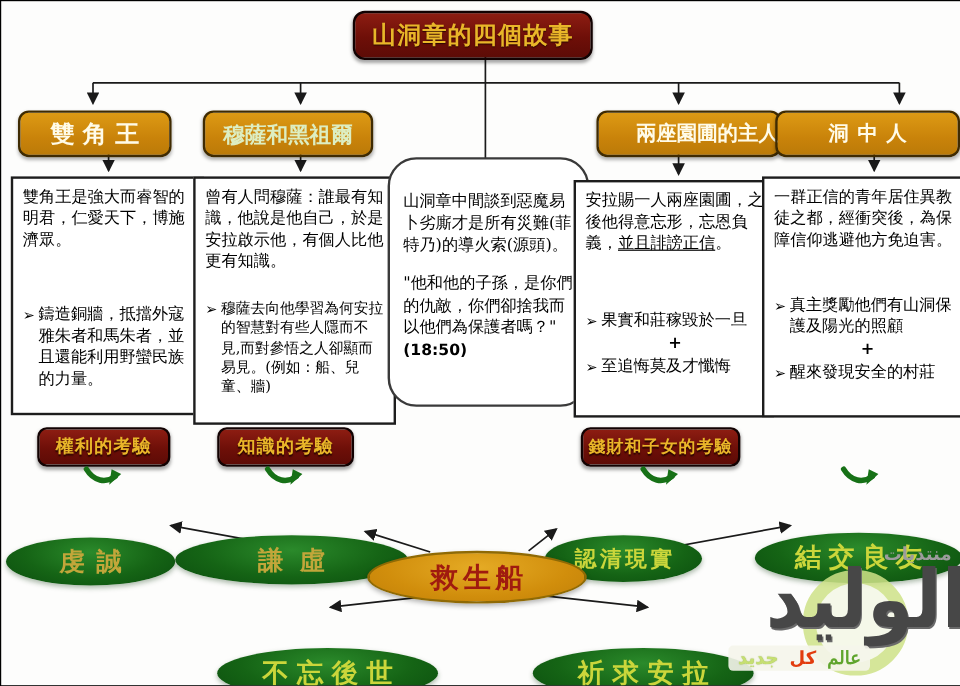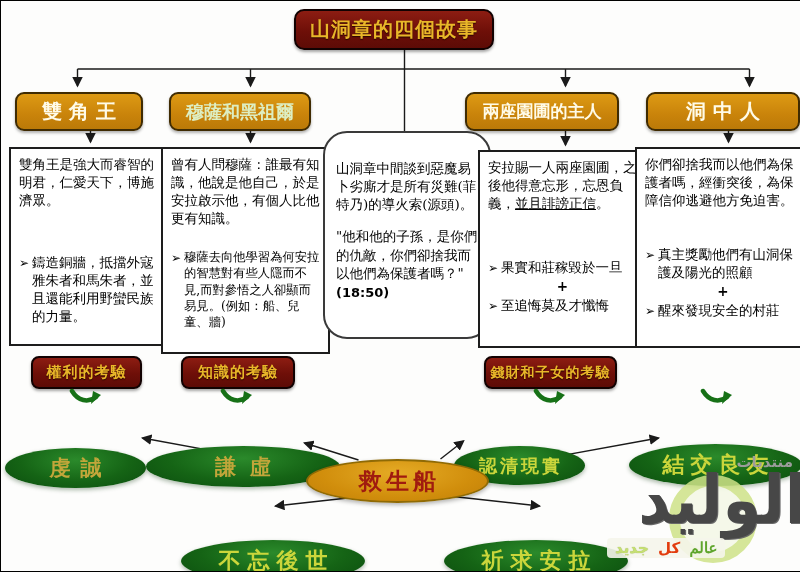--- a/index.html
+++ b/index.html
@@ -120,24 +120,24 @@
   <div class="maroon title-box">
     <span>山洞章的四個故事</span>
   </div>
 
   <div class="hdr" style="left:14px;top:91px;width:117px;font-size:20px;letter-spacing:7px;padding-left:7px;">
     <span>雙角王</span>
   </div>
   <div class="hdr" style="left:168px;top:91px;width:138px;font-size:18px;color:#ddeec2;">
     <span>穆薩和黑祖爾</span>
   </div>
-  <div class="hdr" style="left:464px;top:91px;width:150px;font-size:17px;">
+  <div class="hdr" style="left:496px;top:91px;width:150px;font-size:17px;justify-content:flex-end;">
     <span>兩座園圃的主人</span>
   </div>
-  <div class="hdr" style="left:645px;top:91px;width:143px;font-size:20px;letter-spacing:7px;padding-left:7px;">
+  <div class="hdr" style="left:645px;top:91px;width:143px;font-size:17px;letter-spacing:7px;padding-left:7px;">
     <span>洞中人</span>
   </div>
 
   <div class="story" style="left:8px;top:146px;width:143px;height:182px;">
     <p>雙角王是強大而睿智的明君，仁愛天下，博施濟眾。</p>
     <div class="bul" style="margin-top:44px;">
       <span class="bm">➢</span>
       <span>鑄造銅牆，抵擋外寇雅朱者和馬朱者，並且還能利用野蠻民族的力量。</span>
     </div>
   </div>
@@ -165,21 +165,21 @@
       <span>果實和莊稼毀於一旦</span>
     </div>
     <div class="plus">+</div>
     <div class="bul">
       <span class="bm">➢</span>
       <span>至追悔莫及才懺悔</span>
     </div>
   </div>
 
   <div class="story" style="left:634px;top:146px;width:156px;height:184px;">
-    <p>你們卻捨我而以他們為保護者嗎，經衝突後，為保障信仰逃避他方免迫害。</p>
+    <p>一群正信的青年居住異教徒之都，經衝突後，為保障信仰逃避他方免迫害。</p>
     <div class="bul" style="margin-top:36px;">
       <span class="bm">➢</span>
       <span>真主獎勵他們有山洞保護及陽光的照顧</span>
     </div>
     <div class="plus">+</div>
     <div class="bul">
       <span class="bm">➢</span>
       <span>醒來發現安全的村莊</span>
     </div>
   </div>

